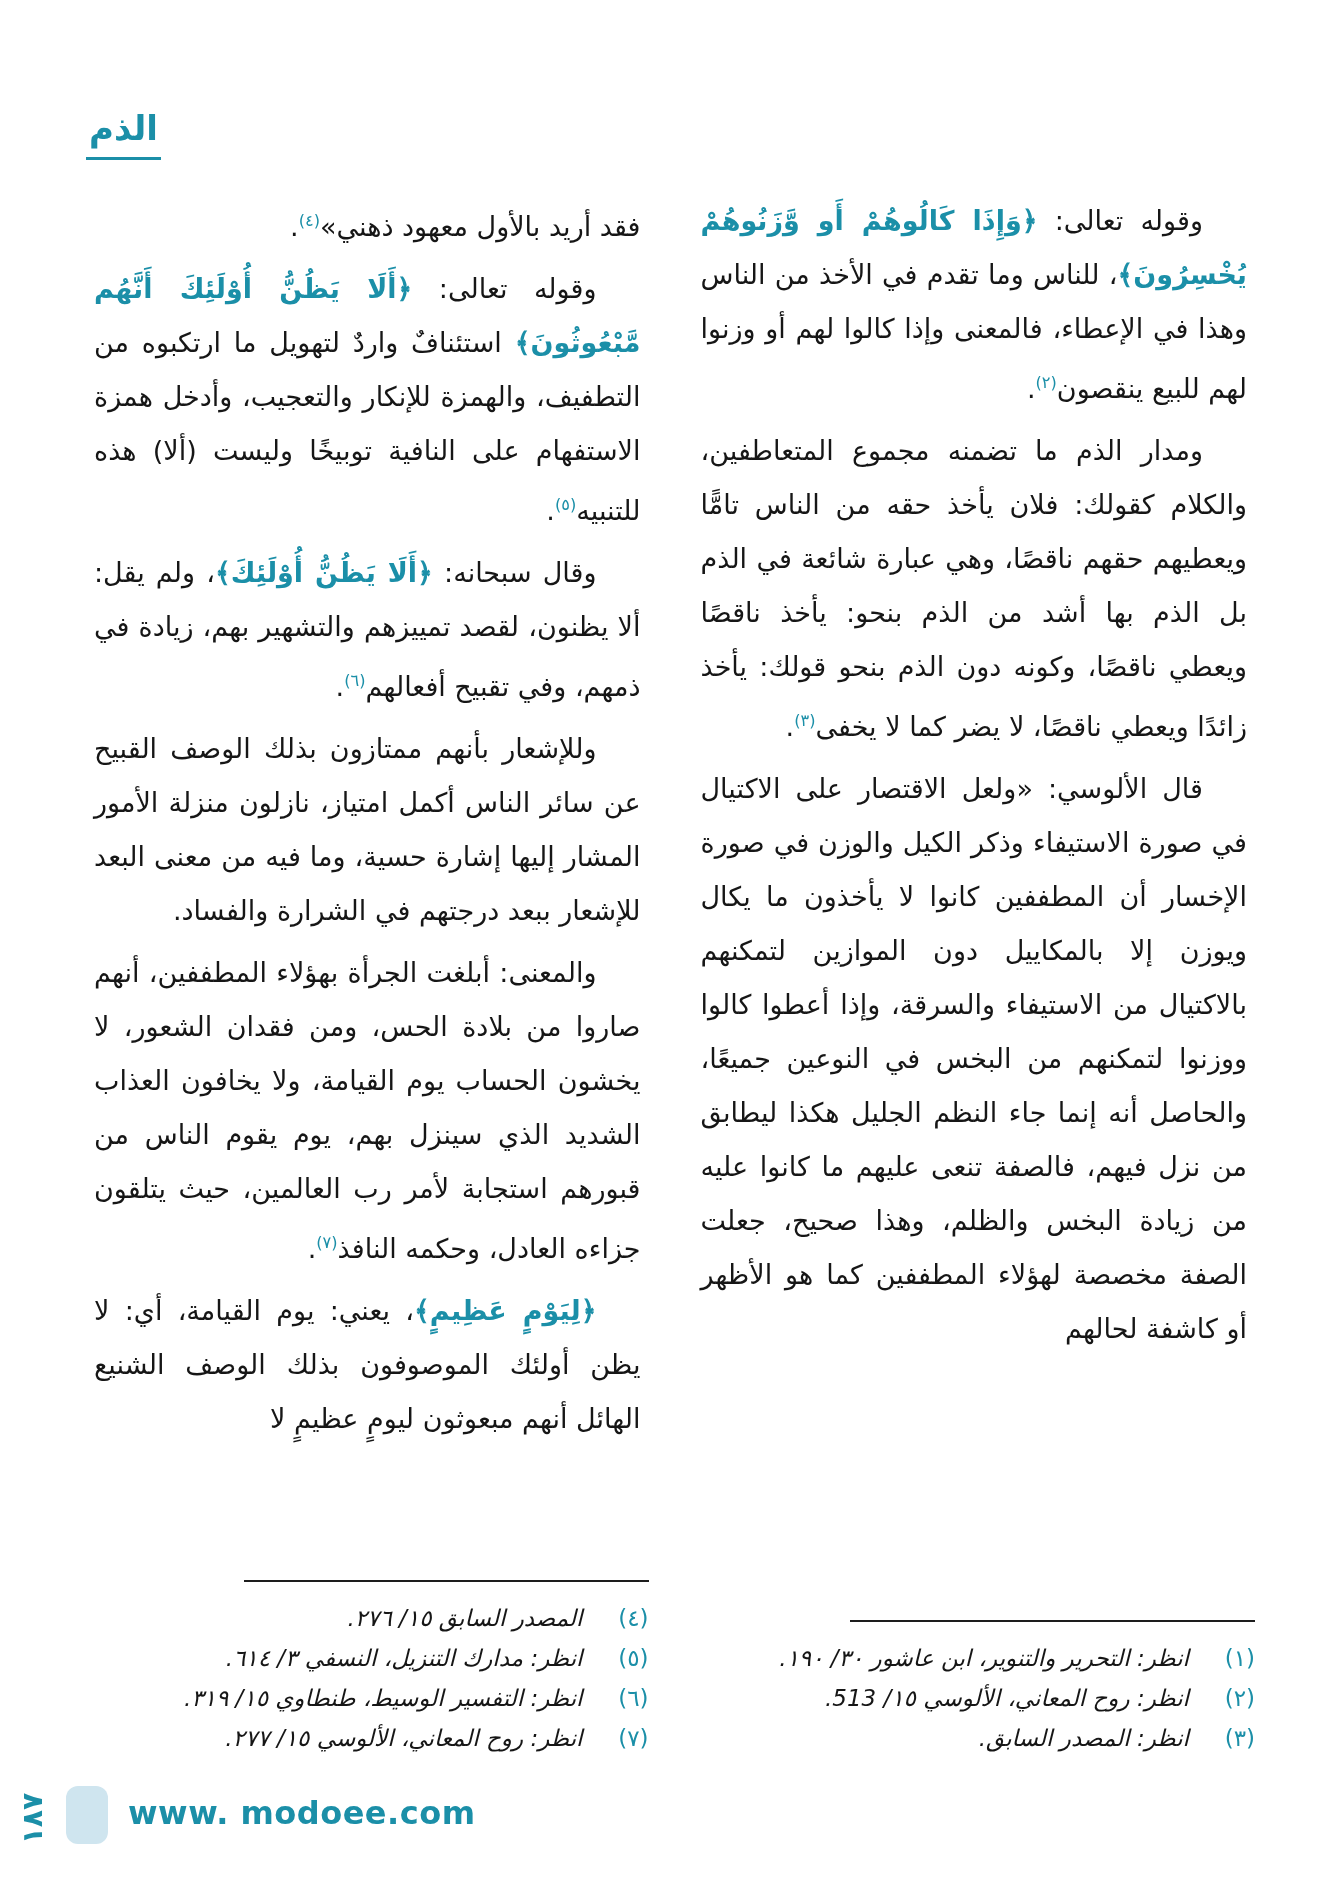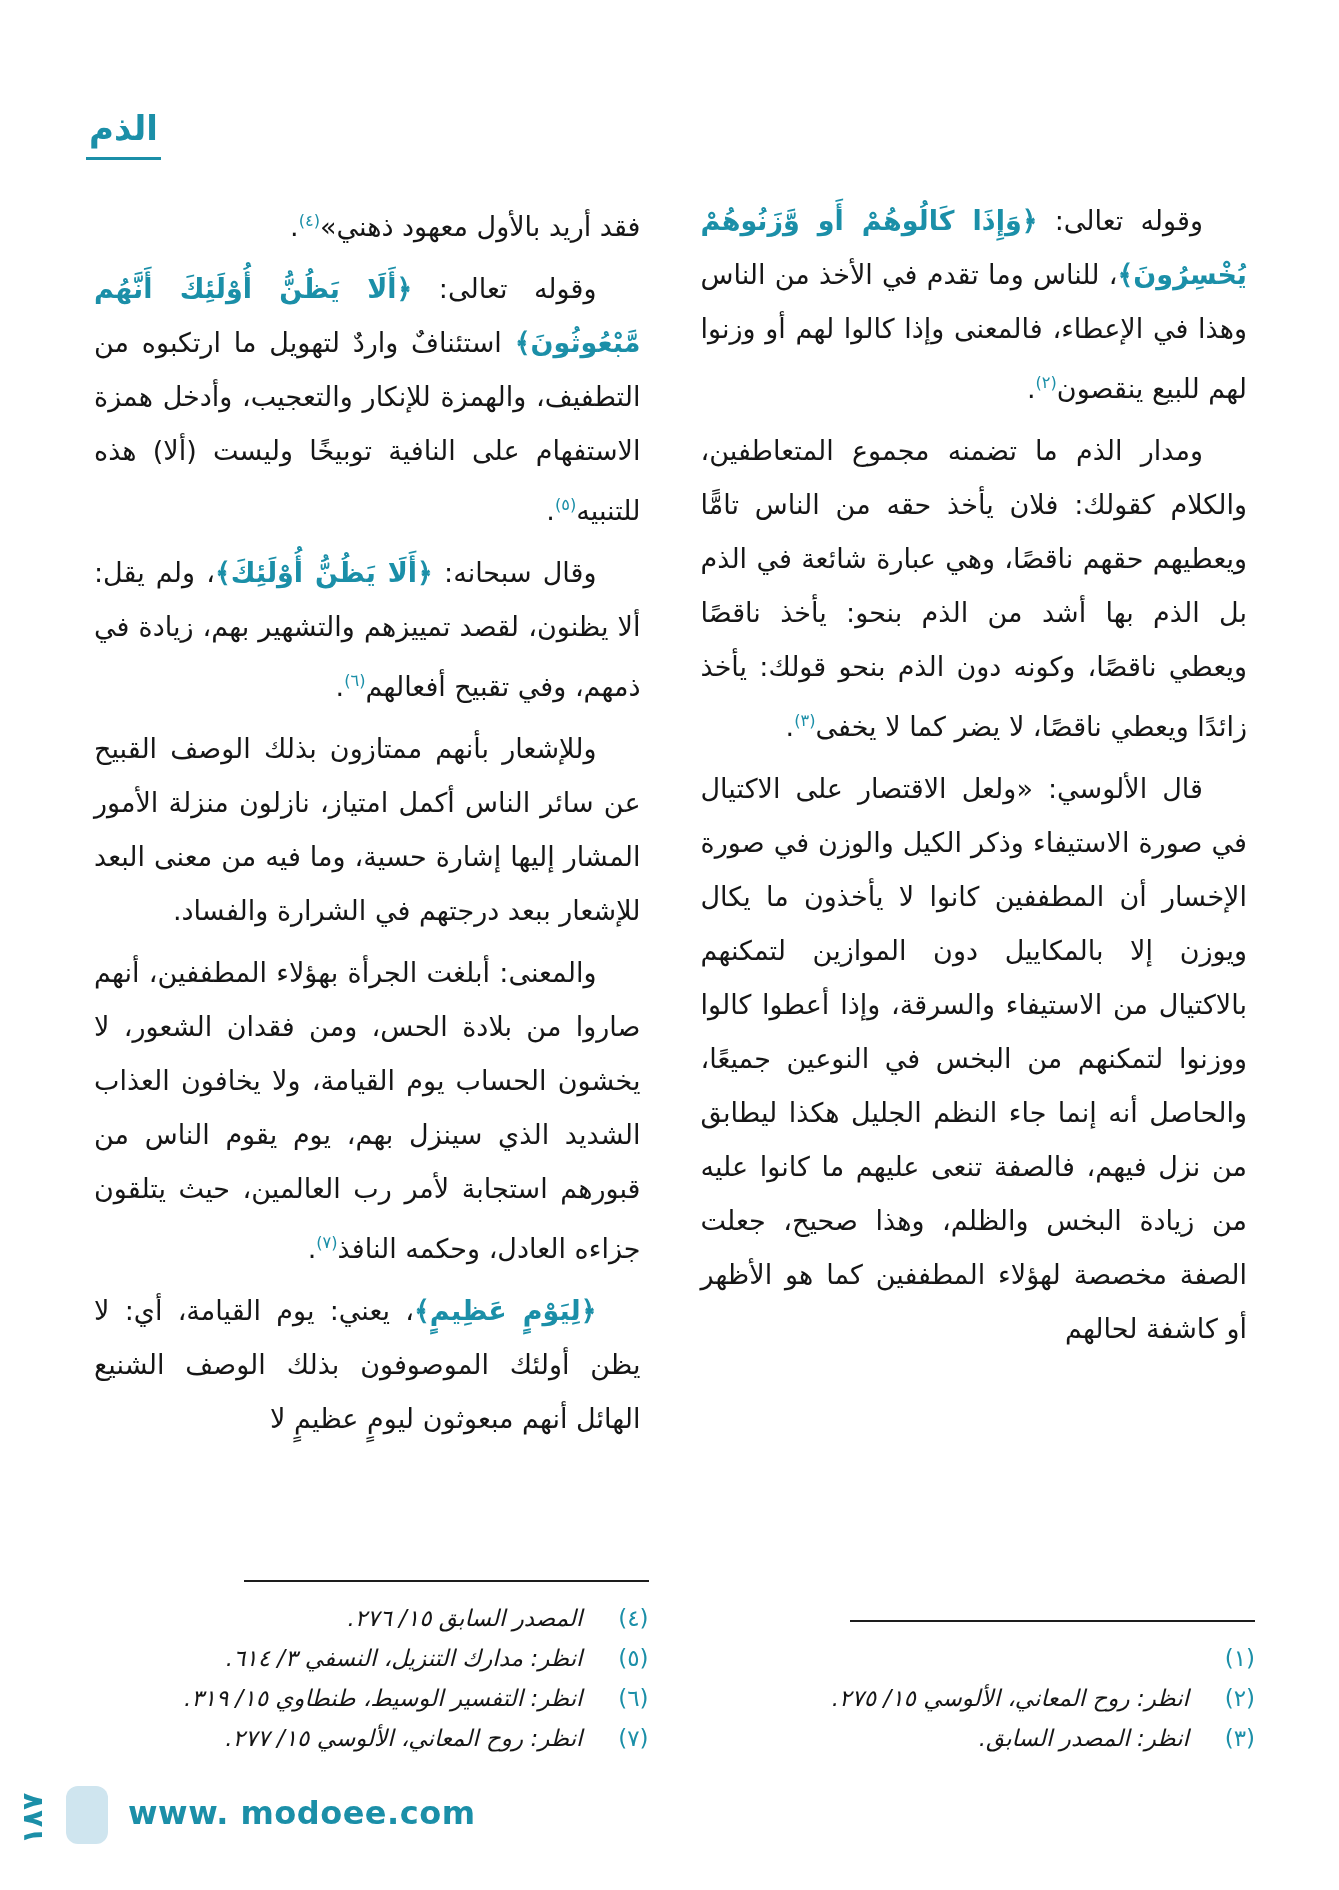--- a/index.html
+++ b/index.html
@@ -73,24 +73,25 @@
       <div class="body-text">
           <p class="para"><span>وقوله تعالى: </span><span class="quran">﴿وَإِذَا كَالُوهُمْ أَو وَّزَنُوهُمْ يُخْسِرُونَ﴾</span><span>، للناس وما تقدم في الأخذ من الناس وهذا في الإعطاء، فالمعنى وإذا كالوا لهم أو وزنوا لهم للبيع ينقصون</span><span class="fnref">(٢)</span><span>.</span></p>
           <p class="para"><span>ومدار الذم ما تضمنه مجموع المتعاطفين، والكلام كقولك: فلان يأخذ حقه من الناس تامًّا ويعطيهم حقهم ناقصًا، وهي عبارة شائعة في الذم بل الذم بها أشد من الذم بنحو: يأخذ ناقصًا ويعطي ناقصًا، وكونه دون الذم بنحو قولك: يأخذ زائدًا ويعطي ناقصًا، لا يضر كما لا يخفى</span><span class="fnref">(٣)</span><span>.</span></p>
           <p class="para"><span>قال الألوسي: «ولعل الاقتصار على الاكتيال في صورة الاستيفاء وذكر الكيل والوزن في صورة الإخسار أن المطففين كانوا لا يأخذون ما يكال ويوزن إلا بالمكاييل دون الموازين لتمكنهم بالاكتيال من الاستيفاء والسرقة، وإذا أعطوا كالوا ووزنوا لتمكنهم من البخس في النوعين جميعًا، والحاصل أنه إنما جاء النظم الجليل هكذا ليطابق من نزل فيهم، فالصفة تنعى عليهم ما كانوا عليه من زيادة البخس والظلم، وهذا صحيح، جعلت الصفة مخصصة لهؤلاء المطففين كما هو الأظهر أو كاشفة لحالهم</span></p>
         </div>
       <div class="footnotes">
         <div class="fn-rule"></div>
         <div>
             <div class="footnote">
               <span class="fn-num">(١)</span>
+              <span class="fn-text">انظر: التحرير والتنوير، ابن عاشور ٣٠/ ١٩٠.</span>
             </div>
             <div class="footnote">
               <span class="fn-num">(٢)</span>
-              <span class="fn-text">انظر: روح المعاني، الألوسي ١٥/ ٢٧٥.</span>
+              <span class="fn-text">انظر: روح المعاني، الألوسي ١٥/ 513.</span>
             </div>
             <div class="footnote">
               <span class="fn-num">(٣)</span>
               <span class="fn-text">انظر: المصدر السابق.</span>
             </div>
           </div>
       </div>
     </section>
 
     <section class="col">

